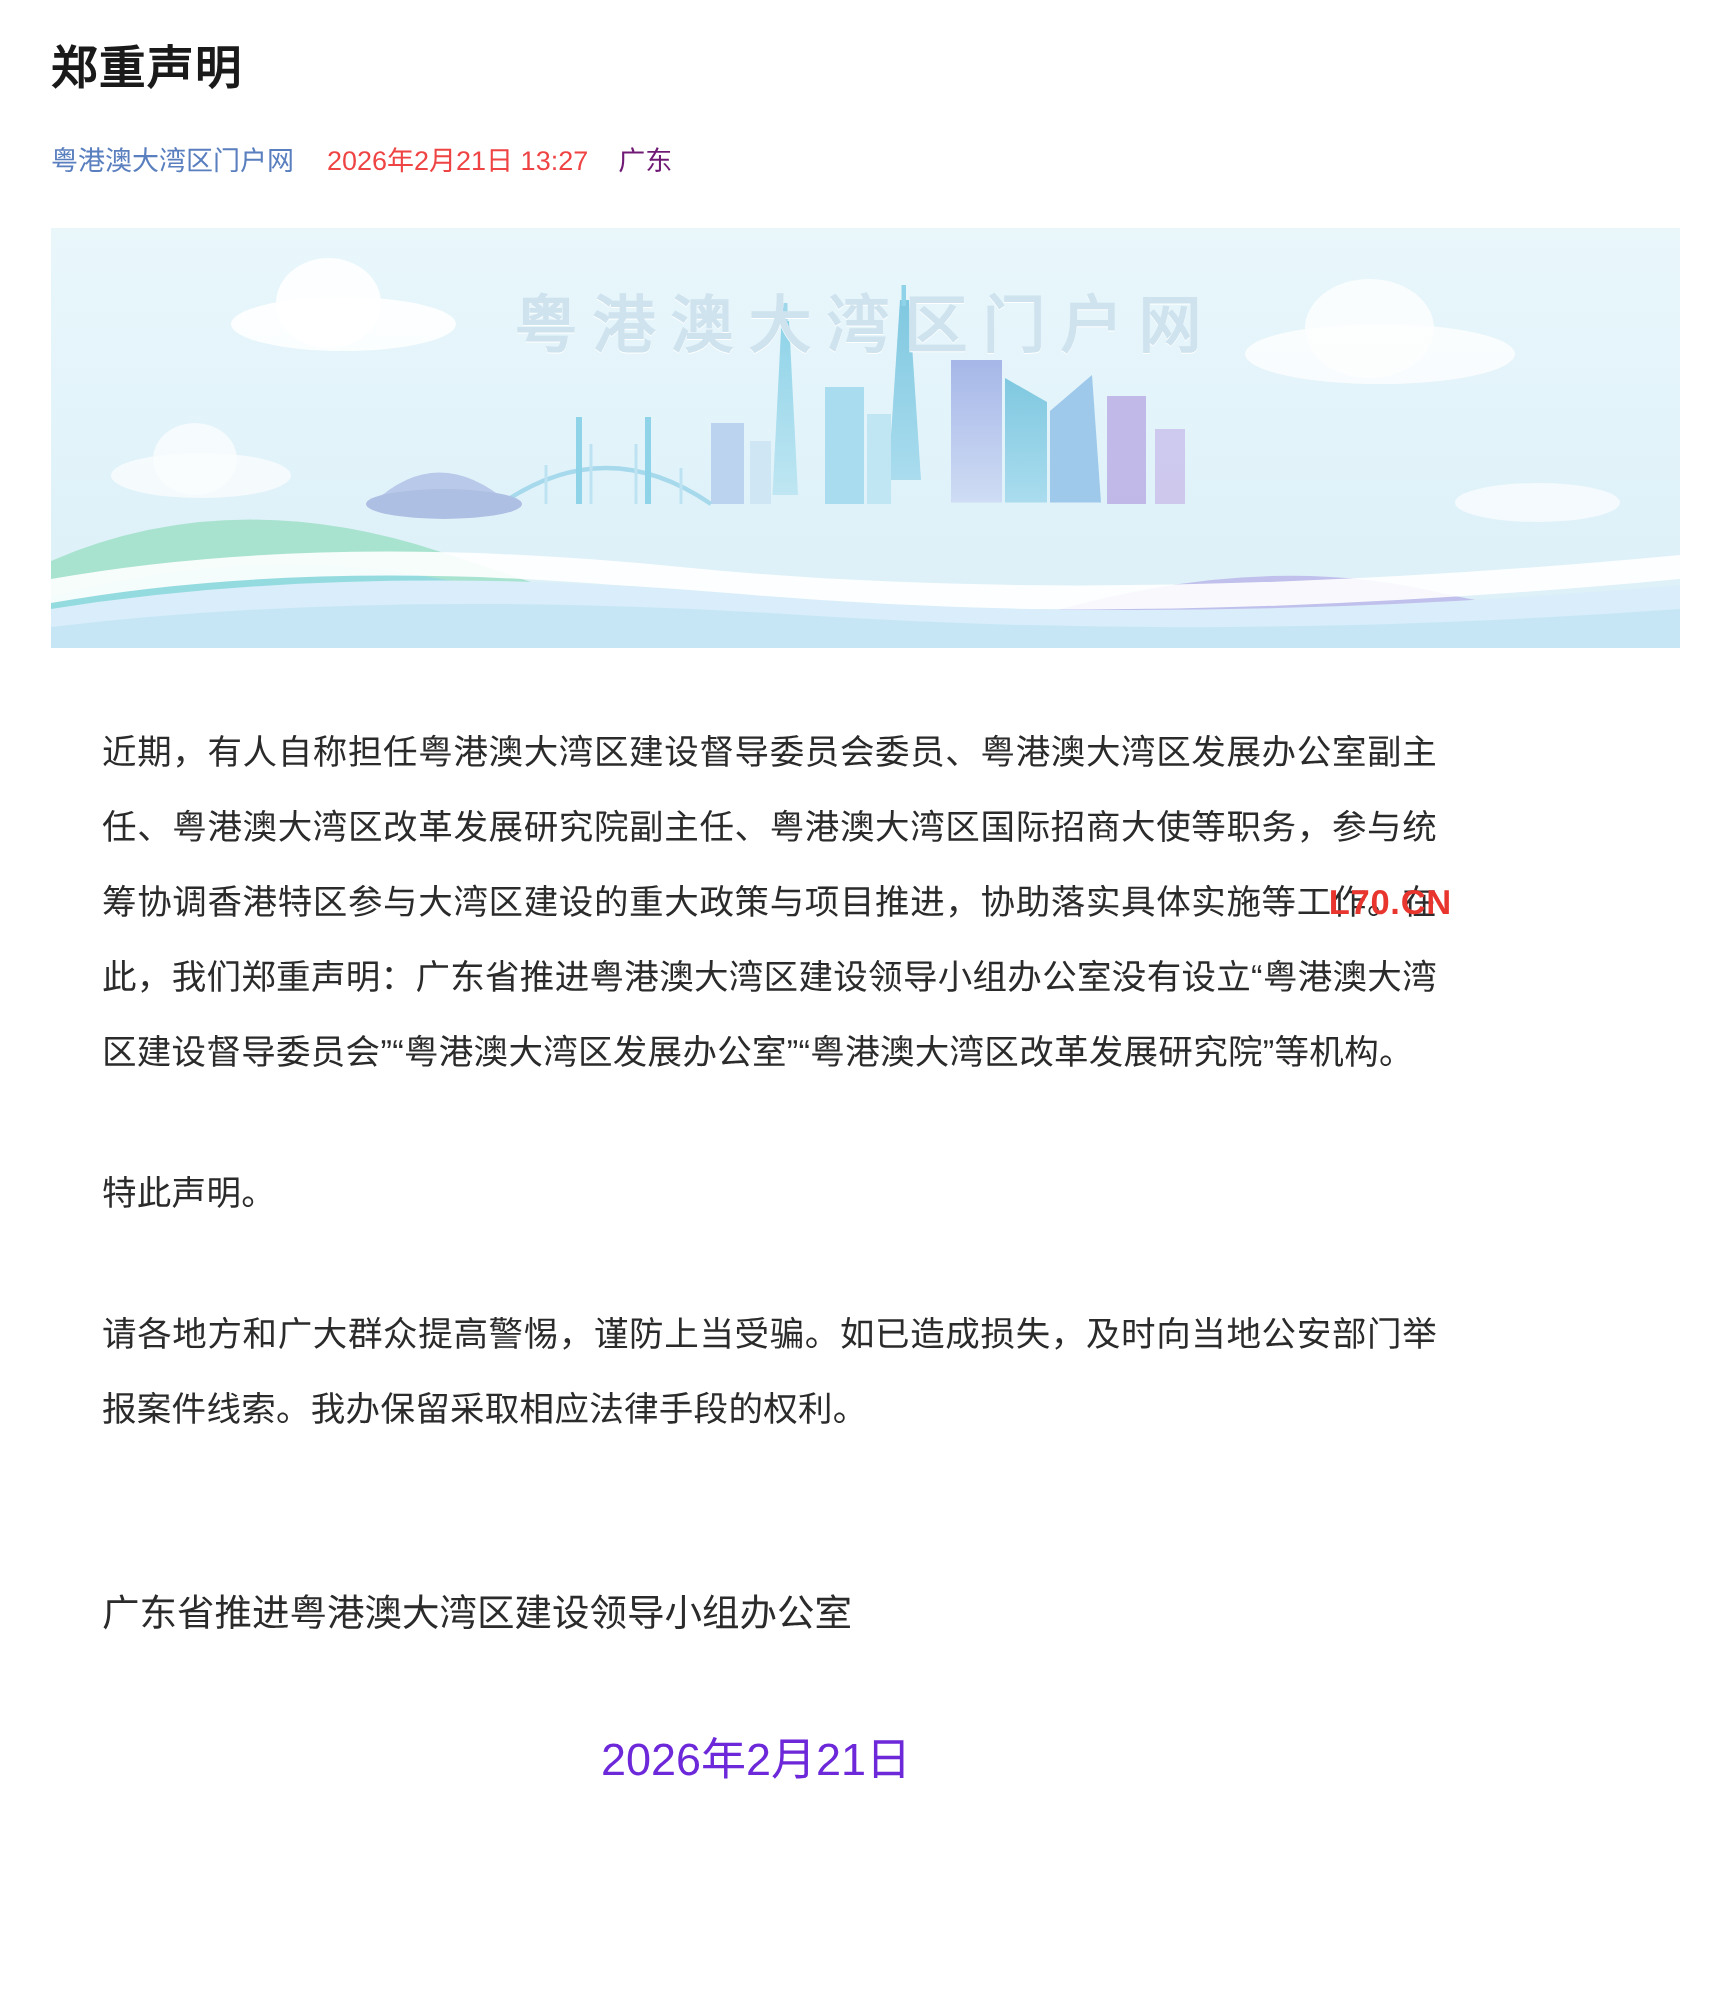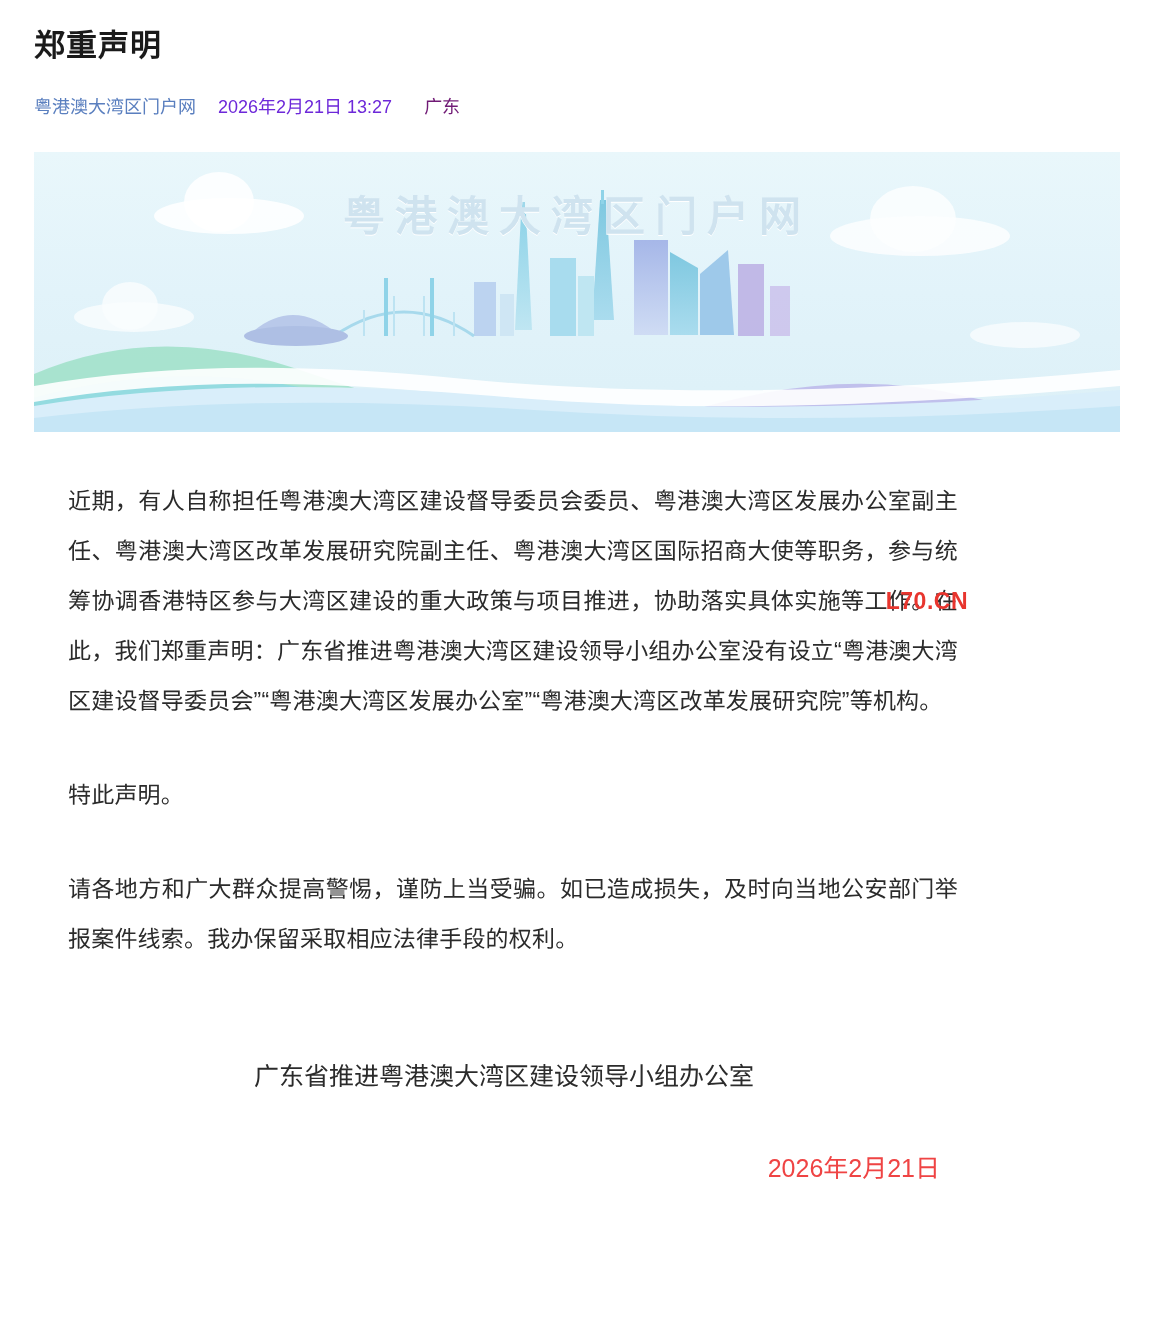--- a/index.html
+++ b/index.html
@@ -33,22 +33,22 @@
     align-items: center;
     gap: 0px;
     font-size: 18px;
     margin-bottom: 34px;
   }
   .meta-source {
     color: #5a7fbf;
     margin-right: 22px;
   }
   .meta-datetime {
-    color: #6d28d9;
-    margin-right: 32px;
+    color: #ef4444;
+    margin-right: 20px;
   }
   .meta-region {
     color: #701a75;
   }
 
   
   .hero {
     position: relative;
     width: 1086px;
     height: 280px;
@@ -122,31 +122,31 @@
     font-size: 23px;
     line-height: 50px;
     color: #2b2b2b;
     margin: 0 0 44px 0;
     text-align: justify;
     letter-spacing: 0.2px;
   }
   .para:last-of-type { margin-bottom: 0; }
   .sig-block {
     margin-top: 86px;
-    text-align: center;
+    text-align: left;
     font-size: 25px;
     line-height: 52px;
     color: #2b2b2b;
     padding-right: 18px;
   }
   .sig-date {
     margin-top: 46px;
-    text-align: right;
-    font-size: 25px;
-    color: #ef4444;
+    text-align: center;
+    font-size: 30px;
+    color: #6d28d9;
     padding-right: 18px;
   }
   .watermark {
     position: absolute;
     color: #e8352e;
     font-size: 23px;
     font-weight: bold;
     letter-spacing: 0.5px;
     top: 588px;
     right: 58px;

